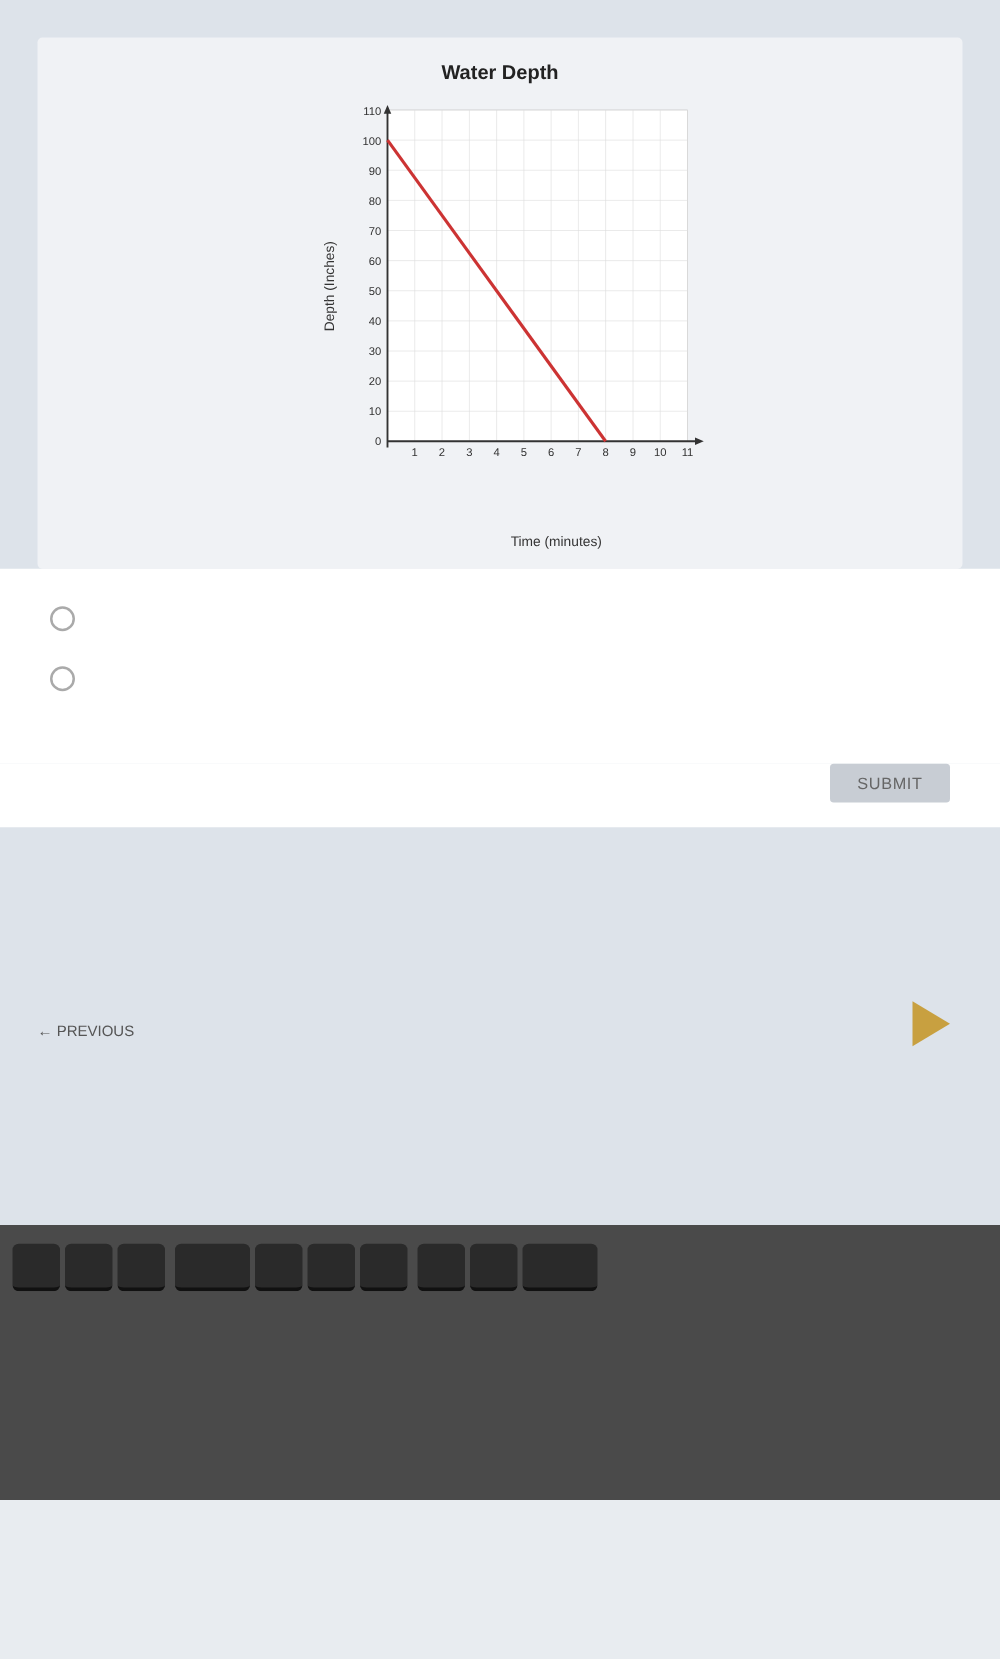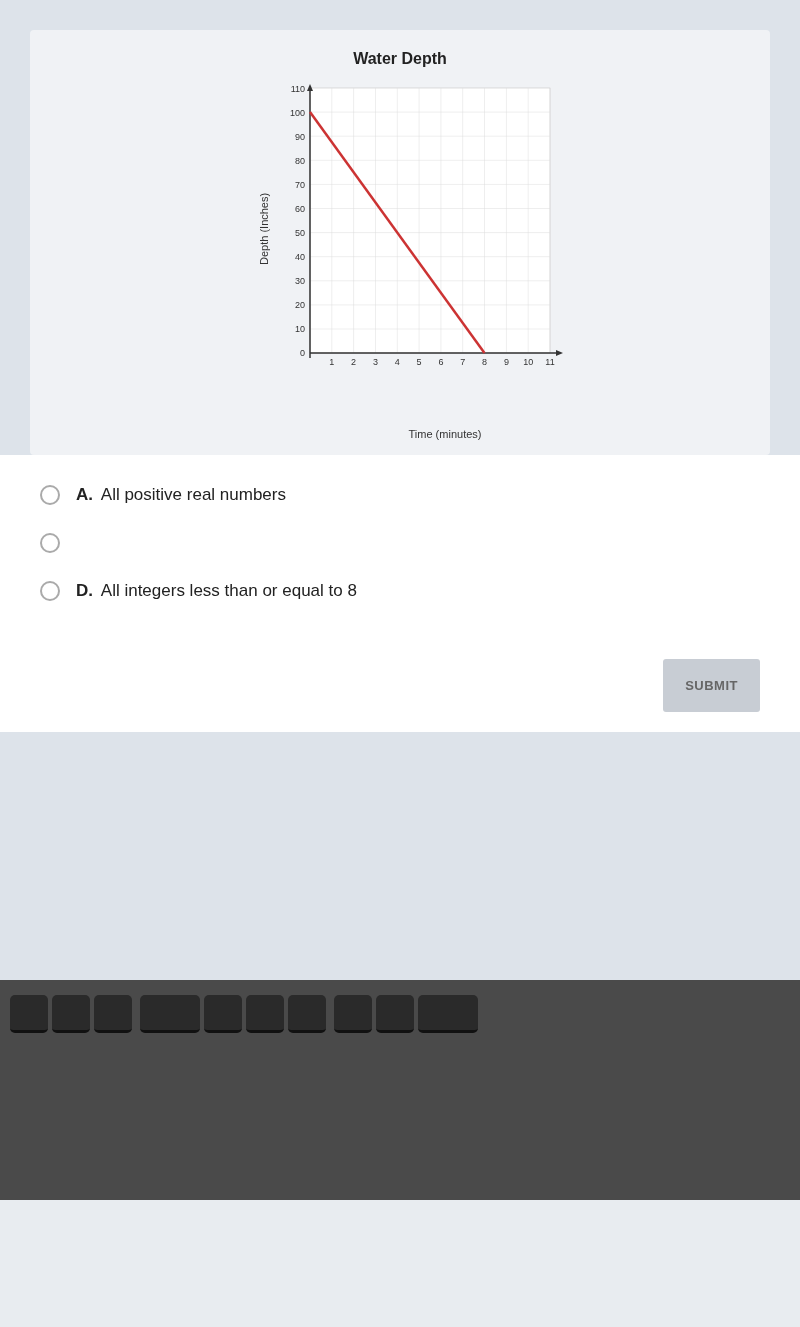--- a/index.html
+++ b/index.html
@@ -83,23 +83,23 @@
       background: #ffffff;
       padding: 0 40px 20px 40px;
       display: flex;
       justify-content: flex-end;
     }
 
     .submit-btn {
       background: #c8cdd4;
       color: #666;
       border: none;
-      padding: 19px 22px;
+      padding: 8px 22px;
       font-size: 13px;
-      font-weight: bold;
+      font-weight: normal;
       letter-spacing: 0.5px;
       cursor: pointer;
       border-radius: 3px;
     }
 
     
     .bottom-nav {
       background: #dde3ea;
       padding: 30px 30px 20px 30px;
       min-height: 200px;
@@ -235,47 +235,40 @@
         <line x1="40" y1="34.1" x2="214.5" y2="275" stroke="#cc3333" stroke-width="2.5"></line>
 
       </svg>
 
       <div class="x-axis-label" style="margin-left:40px; font-size:11px;margin-top:40px;">Time (minutes)</div>
     </div>
   </div>
 
   <div class="answers-section">
 
-    <div class="answer-option">
-      <div class="radio-circle"></div>
-      <div class="answer-text">
-        <span class="letter">A.</span>
-        <span>All positive real numbers</span>
-      </div>
-    </div>
 
     <div class="answer-option">
       <div class="radio-circle"></div>
     </div>
 
 
     <div class="answer-option">
       <div class="radio-circle"></div>
-      <div class="answer-text">
-        <span class="letter">D.</span>
-        <span>All integers less than or equal to 8</span>
-      </div>
     </div>
 
   </div>
 
   <div class="submit-area">
     <button class="submit-btn">SUBMIT</button>
   </div>
 
+  <div class="bottom-nav">
+    <a class="prev-link">← PREVIOUS</a>
+    <div class="next-arrow"></div>
+  </div>
 
 </div>
 
 <div class="keyboard-area">
   <div class="key-group">
     <div class="key"></div>
     <div class="key"></div>
     <div class="key"></div>
   </div>
   <div class="key-group">

